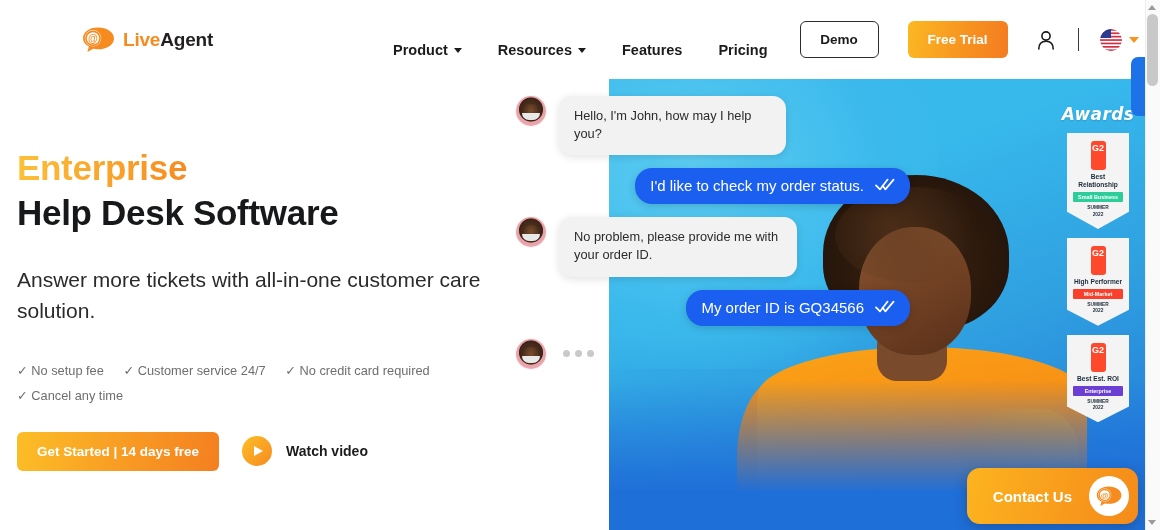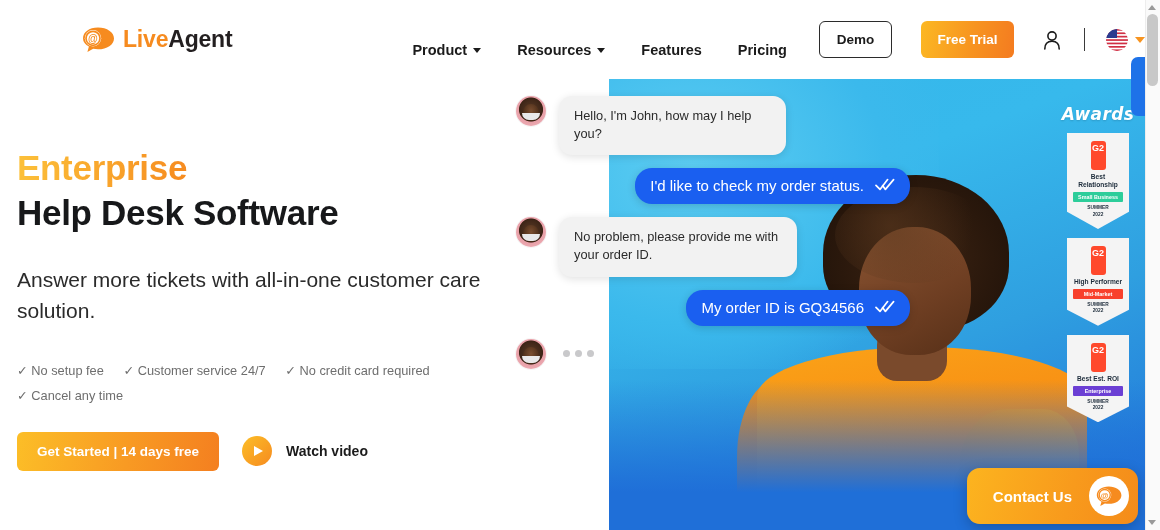--- a/index.html
+++ b/index.html
@@ -13,21 +13,21 @@
   
   .header {
     position: absolute; top: 0; left: 0;
     width: 1145px; height: 79px;
     background: #ffffff;
     display: flex; align-items: center;
     z-index: 40;
   }
   .logo { display: flex; align-items: center; margin-left: 82px; gap: 7px; }
   .logo-mark { width: 34px; height: 27px; position: relative; }
-  .logo-text { font-size: 23px; font-weight: bold; letter-spacing: -0.2px; }
+  .logo-text { font-size: 19px; font-weight: bold; letter-spacing: -0.2px; }
   .logo-live { color: #f68b1f; }
   .logo-agent { color: #231f20; }
 
   .nav { display: flex; align-items: center; margin-left: 162px; gap: 0; margin-top: 20px; }
   .nav-item {
     font-size: 14.5px; font-weight: bold; color: #1b1b1b;
     display: flex; align-items: center; gap: 6px;
     padding: 0 18px; cursor: pointer; white-space: nowrap;
   }
   .chev {

